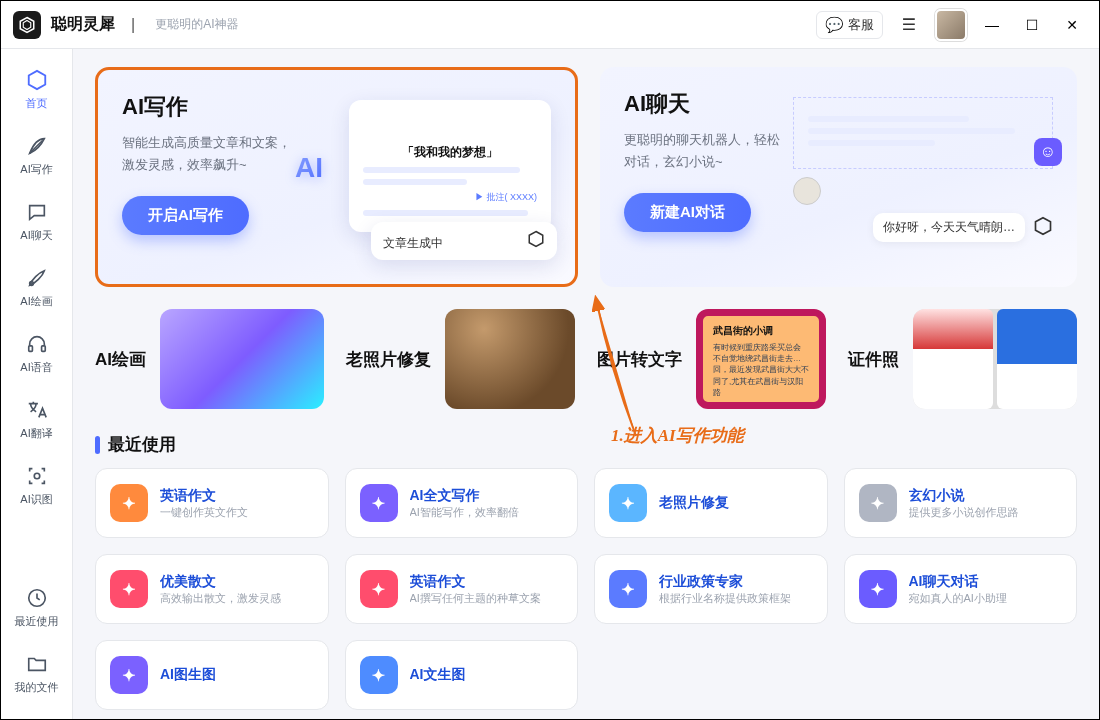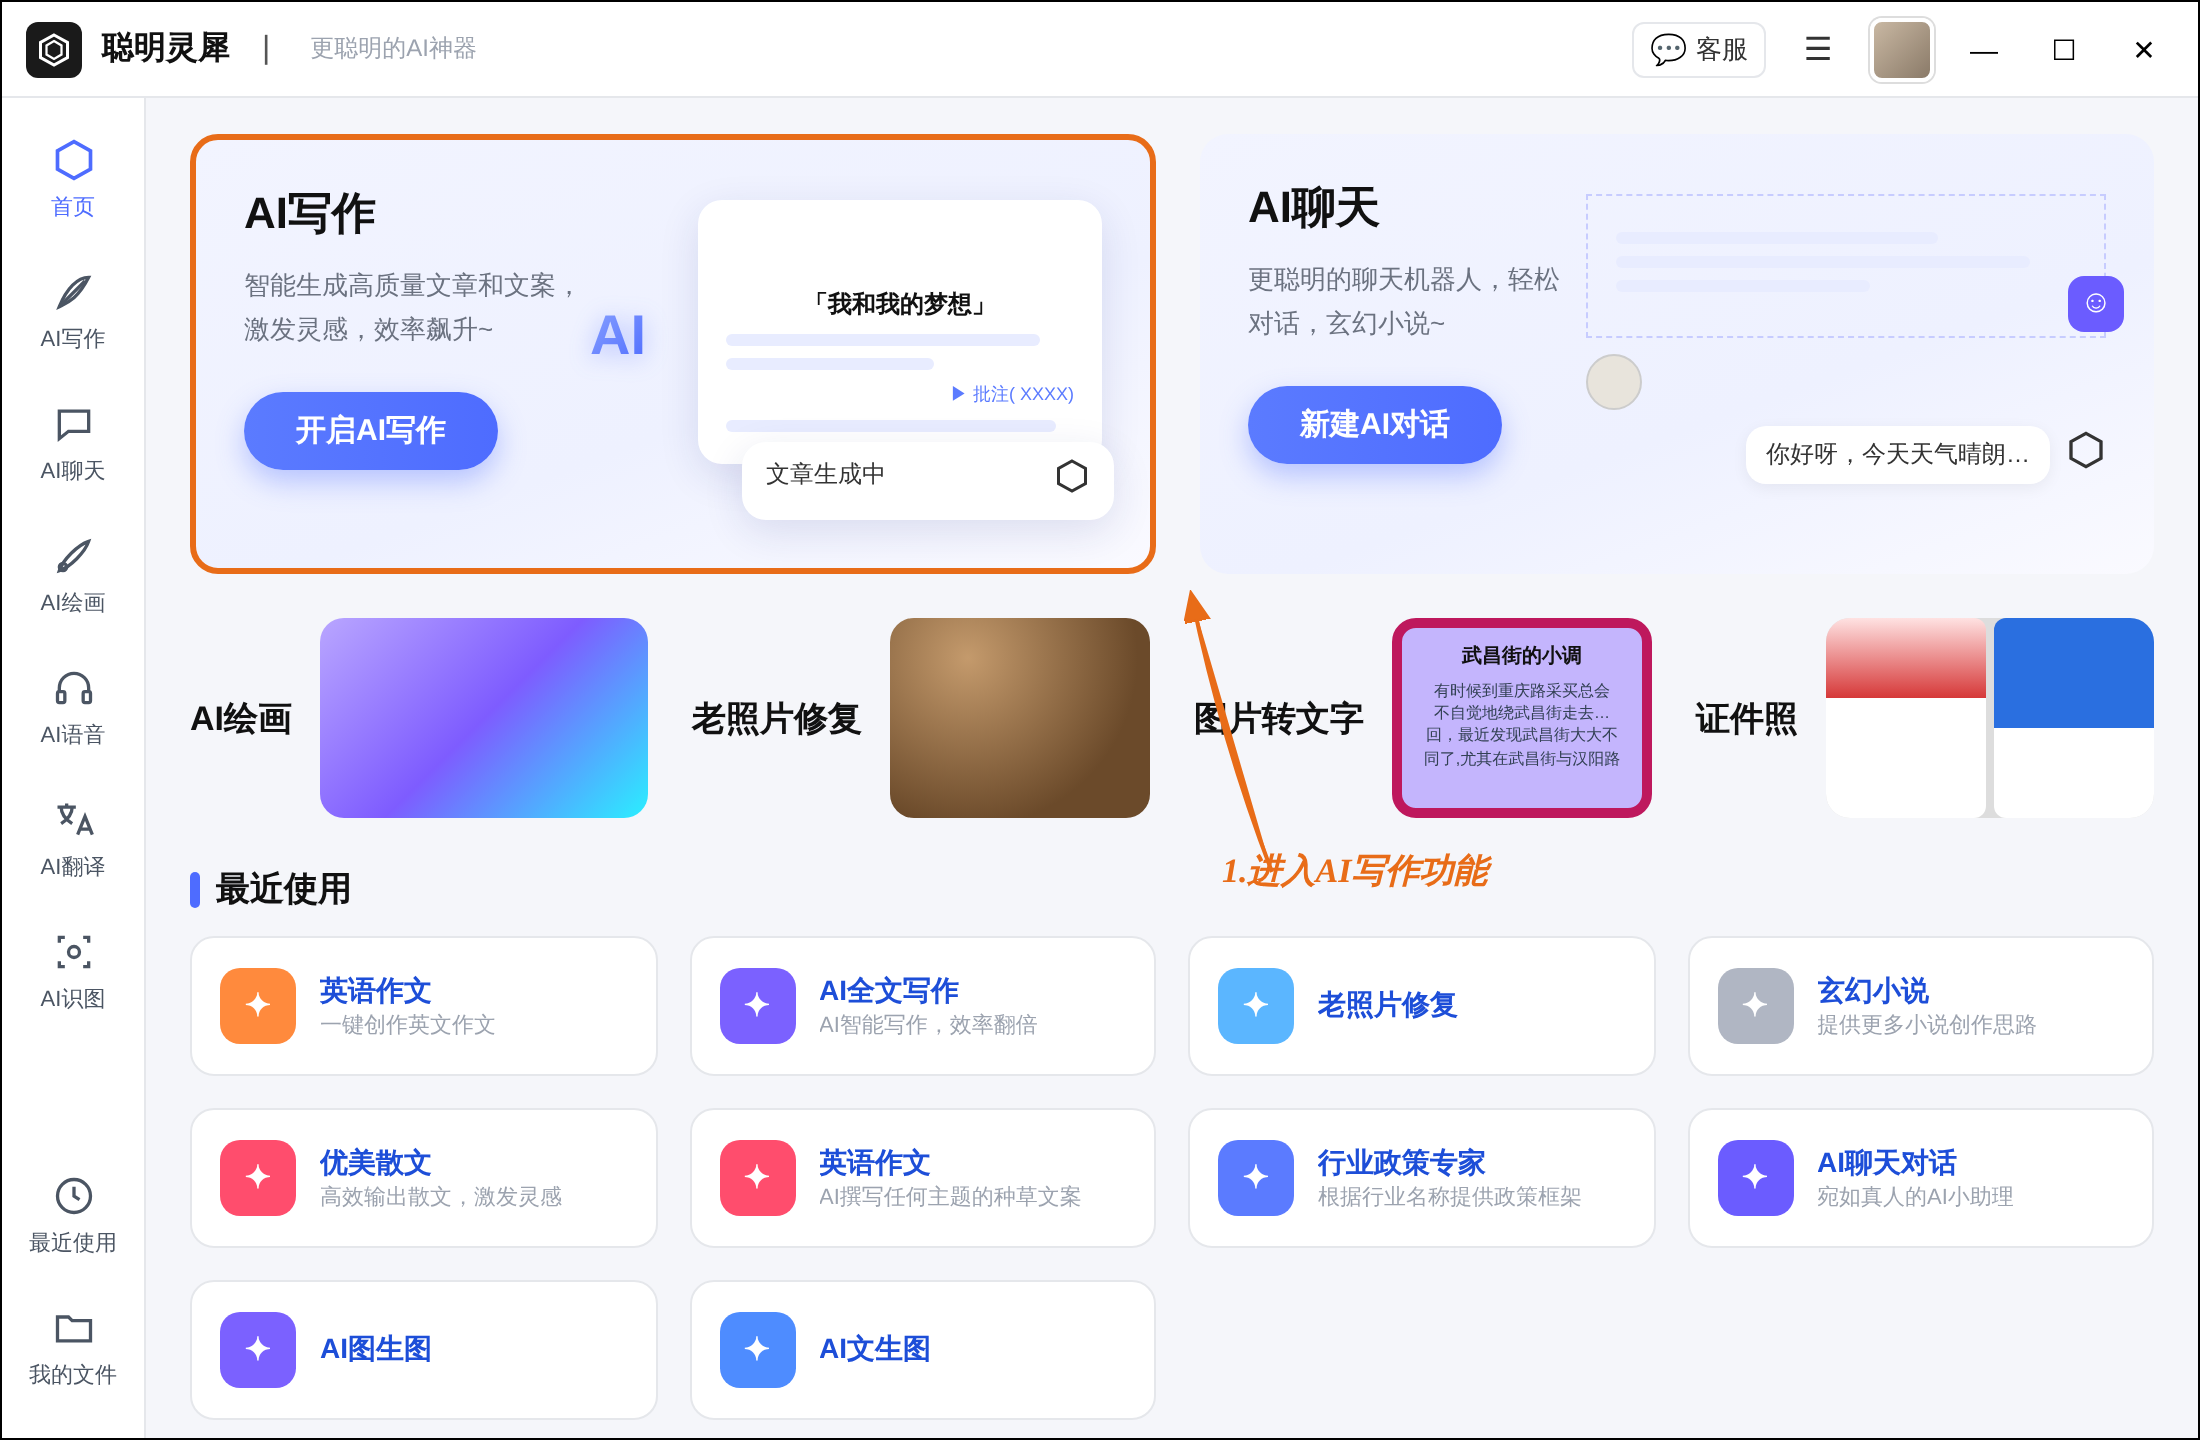--- a/index.html
+++ b/index.html
@@ -52,21 +52,21 @@
   .chat-ava{width:28px;height:28px;border-radius:50%;background:#e8e4dc;border:1px solid #ccc;}
   .chat-bubble{background:#fff;border-radius:10px;padding:6px 10px;font-size:12px;color:#333;box-shadow:0 2px 8px rgba(0,0,0,.06);}
   .chat-icon{width:28px;height:28px;border-radius:8px;background:#6b5cff;display:flex;align-items:center;justify-content:center;color:#fff;}
   
   .tools-row{display:flex;gap:22px;margin-top:22px;}
   .tool{flex:1;display:flex;align-items:center;gap:14px;}
   .tool h3{margin:0;font-size:17px;font-weight:800;color:#111;white-space:nowrap;}
   .thumb{flex:1;height:100px;border-radius:12px;background:#ddd;overflow:hidden;position:relative;}
   .thumb.purple{background:linear-gradient(135deg,#b9a6ff,#7e5cff,#2aefff);}
   .thumb.sepia{background:radial-gradient(circle at 30% 20%,#c49a6c,#6b4a2a 70%);}
-  .thumb.doc{background:#c4b5fd;border:5px solid #be185d;text-align:center;}
+  .thumb.doc{background:#fdba74;border:7px solid #be185d;}
   .minitext{padding:8px 10px;font-size:8px;line-height:1.4;color:#334155;}
   .minitext .mt-title{font-size:10px;font-weight:800;color:#111;margin-bottom:4px;}
   .thumb.id{display:flex;gap:4px;}
   .idp{flex:1;border-radius:6px;}
   .idp.r{background:linear-gradient(180deg,#ffe2e2,#d63838 40%,#fff 40%);}
   .idp.b{background:linear-gradient(180deg,#2a6fe0 55%,#fff 55%);}
   
   .sec-title{display:flex;align-items:center;gap:8px;margin:24px 0 12px 0;font-size:17px;font-weight:800;color:#111;}
   .sec-title .tick{width:5px;height:18px;background:var(--blue);border-radius:3px;}
   .grid{display:grid;grid-template-columns:repeat(4,1fr);gap:16px;}
@@ -212,21 +212,21 @@
           <button class="cta">开启AI写作</button>
           <div class="hero-preview">
             <div class="ai-badge">AI</div>
             <div class="card" style="top:0;left:18px;right:0;">
               <div style="font-size:12px;text-align:center;color:#111;font-weight:600;margin-top:34px;">「我和我的梦想」</div>
               <div class="bar" style="width:90%"></div>
               <div class="bar" style="width:60%"></div>
               <div style="text-align:right;font-size:9px;color:#5b7bff;">▶ 批注( XXXX)</div>
               <div class="bar" style="width:95%"></div>
             </div>
-            <div class="card" style="bottom:0;left:40px;right:-6px;display:flex;align-items:flex-start;justify-content:space-between;padding:8px 12px;">
+            <div class="card" style="bottom:0;left:40px;right:-6px;display:flex;align-items:flex-end;justify-content:space-between;padding:8px 12px;">
               <span style="font-size:12px;color:#333;">文章生成中</span>
               <span><svg width="18" height="18" viewBox="0 0 24 24" fill="none" stroke="#333" stroke-width="2">
                     <polygon points="12,2 21,7 21,17 12,22 3,17 3,7"></polygon>
                   </svg></span>
             </div>
           </div>
         </div>
 
         <div class="hero">
           <h2>AI聊天</h2>

